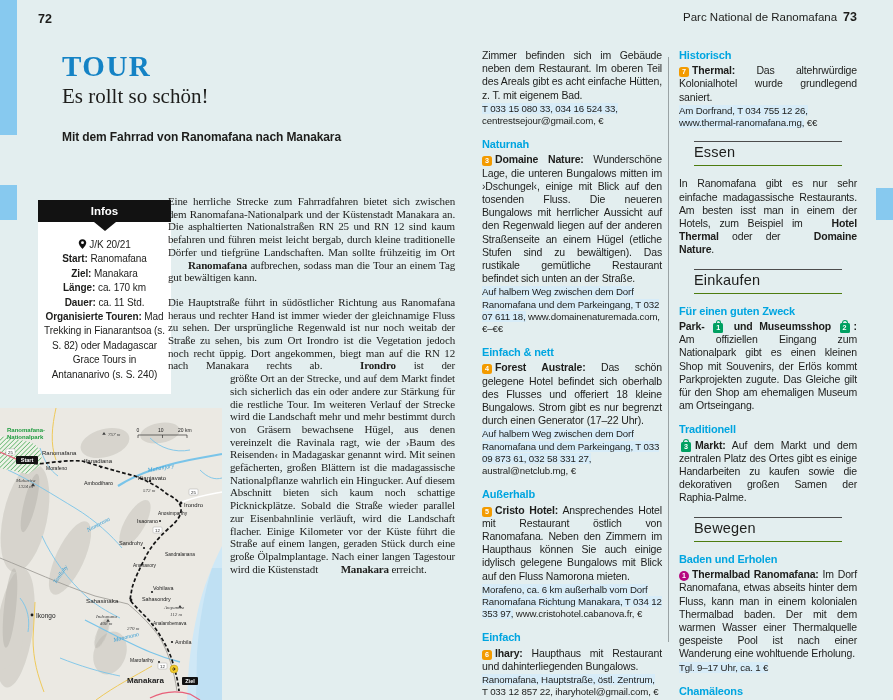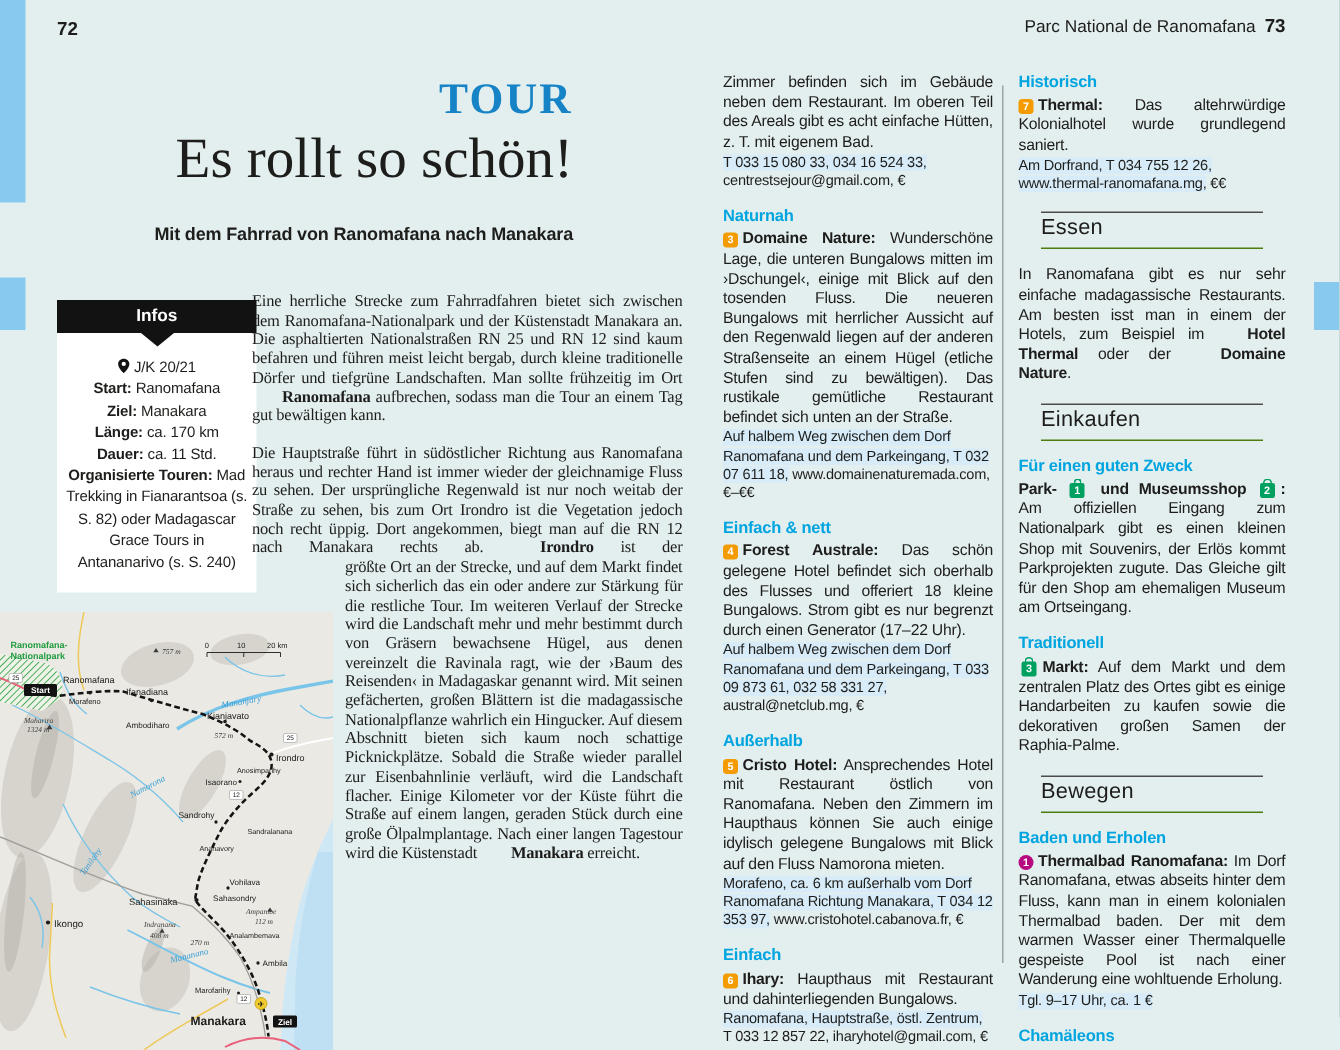--- a/index.html
+++ b/index.html
@@ -7,24 +7,24 @@
         color:#1d1d1b;font-family:"Liberation Sans",sans-serif;}
   .tab{position:absolute;background:#87c9ef;}
   #tab-left-top{left:0;top:0;width:17px;height:135px;}
   #tab-left-mid{left:0;top:185px;width:17px;height:35px;}
   #tab-right{right:0;top:188px;width:17px;height:32px;}
   .pagenum-left{position:absolute;left:38px;top:12px;font-weight:bold;font-size:12.5px;}
   .header-right{position:absolute;right:36px;top:10px;font-size:11.5px;padding-left:32px;}
   .header-right b{font-size:12.5px;margin-left:6px;}
 
   
-  .tour-head{position:absolute;left:42px;top:50px;width:340px;text-align:right;}
+  .tour-head{position:absolute;left:62px;top:50px;width:340px;text-align:left;}
   .kicker{font-family:"Liberation Serif",serif;font-weight:bold;font-size:29px;
           color:#1583c5;letter-spacing:1.5px;}
-  .tour-title{font-family:"Liberation Serif",serif;font-size:38px;margin-top:1px;}
+  .tour-title{font-family:"Liberation Serif",serif;font-size:21px;margin-top:1px;}
   .tour-sub{font-size:12px;font-weight:bold;margin-top:21px;letter-spacing:-0.1px;}
 
   
   .infos{position:absolute;left:38px;top:200px;width:133px;}
   .infos-banner{position:relative;background:#121212;color:#fff;text-align:center;
                 font-weight:bold;font-size:11.5px;height:22px;line-height:22px;z-index:2;}
   .infos-notch{position:absolute;left:50%;top:22px;transform:translateX(-50%);
                width:0;height:0;border-left:11px solid transparent;border-right:11px solid transparent;
                border-top:9px solid #121212;z-index:2;}
   .infos-box{background:#ffffff;padding:16px 6px 12px;text-align:center;

